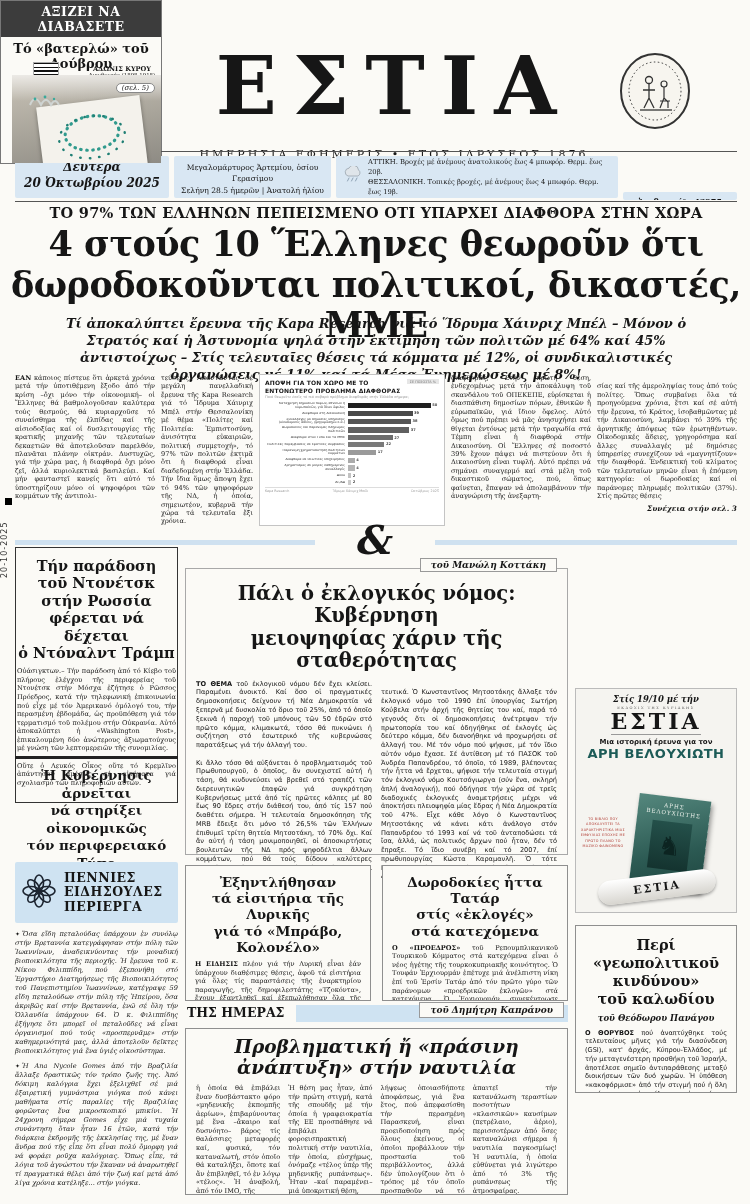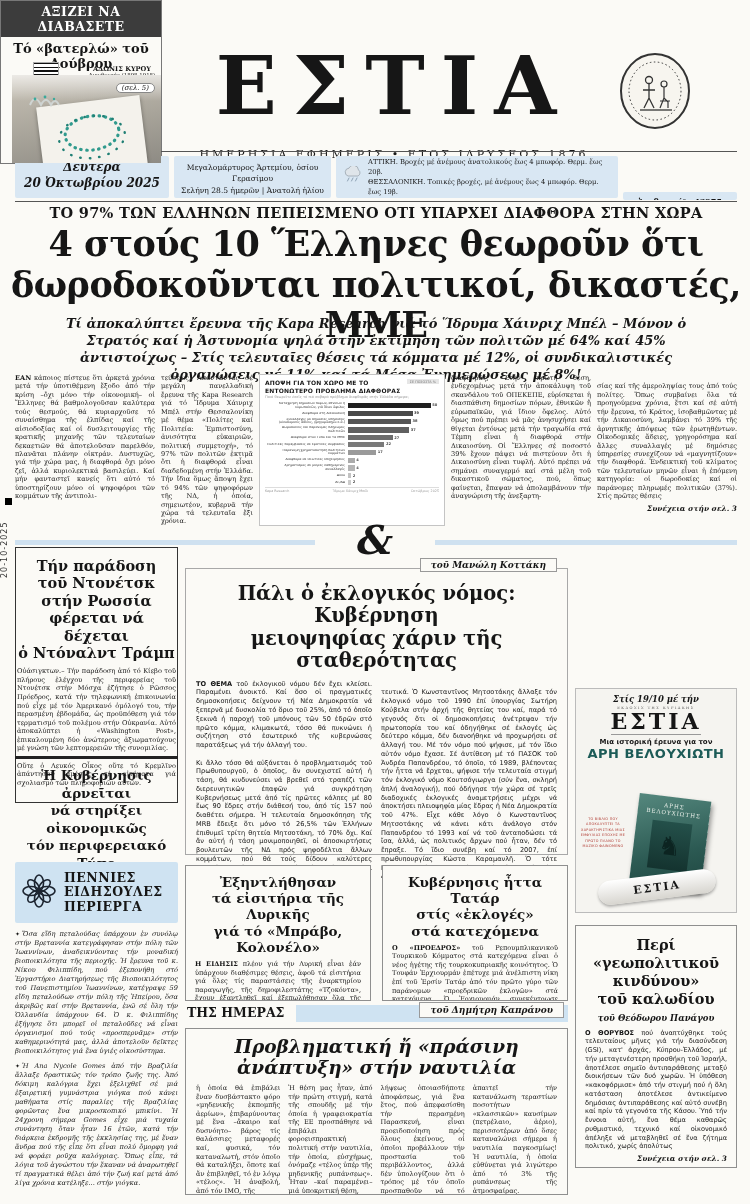--- a/index.html
+++ b/index.html
@@ -113,21 +113,21 @@
   .book-title { font-size:5.6px; letter-spacing:1px; white-space:pre-line; line-height:1.3; }
   .book-art { width:40px; height:48px; margin:4px auto 0; background:linear-gradient(180deg,#24504a,#14332f);
               display:flex; align-items:center; justify-content:center; font-size:26px; color:#0c2421; }
   .side-note { position:absolute; left:4px; top:128px; width:46px; font-size:3.4px; color:#b23b33;
                line-height:1.6; letter-spacing:0.3px; text-align:center; font-family:"DejaVu Sans",sans-serif; }
   .roll { position:absolute; left:22px; top:186px; width:118px; height:24px; border-radius:12px;
           background:linear-gradient(180deg,#ffffff,#d7d5cf); box-shadow:0 2px 3px rgba(0,0,0,.3);
           transform:rotate(-7deg); display:flex; align-items:center; justify-content:center;
           font-weight:bold; font-size:11px; letter-spacing:2px; }
 
-  .panagou { left:575px; top:925px; width:162px; height:243px; padding:10px 9px; box-sizing:border-box;
+  .panagou { left:575px; top:925px; width:162px; height:168px; padding:10px 9px; box-sizing:border-box;
              overflow:hidden; }
   .panagou .abox-title { font-size:14.5px; line-height:1.25; }
   .byline-center { text-align:center; font-style:italic; font-weight:bold; font-size:8.5px; margin:4px 0 6px; }
 
   .pennies { position:absolute; left:15px; top:862px; width:163px; }
   .pennies-head { background:#cfe3f2; border-radius:2px; padding:9px 6px; display:flex; gap:7px; align-items:center; }
   .pennies-title { font-weight:bold; font-size:12.5px; line-height:1.15; white-space:pre-line; letter-spacing:0.5px; }
   .brief { font-size:6.6px; font-style:italic; line-height:1.36; text-align:justify; margin-top:7px; }
   .brief .bullet { font-style:normal; font-size:6px; margin-right:2px; }
 
@@ -442,21 +442,21 @@
 
   <div class="abox lyriki">
     <div class="abox-title">Ἐξηντλήθησαν
 τά εἰσιτήρια τῆς Λυρικῆς
 γιά τό «Μπράβο, Κολονέλο»</div>
     <div class="body-serif"><b>Η ΕΙΔΗΣΙΣ</b><span> πλέον γιά τήν Λυρική εἶναι ἐάν ὑπάρχουν διαθέσιμες θέσεις, ἀφοῦ τά εἰσιτήρια γιά ὅλες τίς παραστάσεις τῆς ἐναρκτηρίου παραγωγῆς, τῆς δημοφιλεστάτης «Τζοκόντα», ἔχουν ἐξαντληθεῖ καί ἐξεπωλήθησαν ὅλα τῆς πρώτης ἡμέρας γιά τήν παρουσίαση τοῦ «Μπράβο, Κολονέλο» τῶν Ἀλέκου Σακελλάριου,</span></div>
 
   </div>
 
   <div class="abox tatar">
-    <div class="abox-title">Κυβέρνησις ἧττα Τατάρ
+    <div class="abox-title">Δωροδοκίες ἧττα Τατάρ
 στίς «ἐκλογές»
 στά κατεχόμενα</div>
     <div class="body-serif"><b>Ο «ΠΡΟΕΔΡΟΣ»</b><span> τοῦ Ρεπουμπλικανικοῦ Τουρκικοῦ Κόμματος στά κατεχόμενα εἶναι ὁ νέος ἡγέτης τῆς τουρκοκυπριακῆς κοινότητος. Ὁ Τουφάν Ἐρχιουρμάν ἐπέτυχε μιά ἀνέλπιστη νίκη ἐπί τοῦ Ἐρσίν Τατάρ ἀπό τόν πρῶτο γύρο τῶν παράνομων «προεδρικῶν ἐκλογῶν» στά κατεχόμενα. Ὁ Ἐρχιουρμάν συνεκέντρωσε ποσοστό</span></div>
 
   </div>
 
   <div class="imeras-band">
     <div class="imeras-label">ΤΗΣ ΗΜΕΡΑΣ</div>
     <div class="imeras-byline">τοῦ Δημήτρη Καπράνου</div>
   </div>

